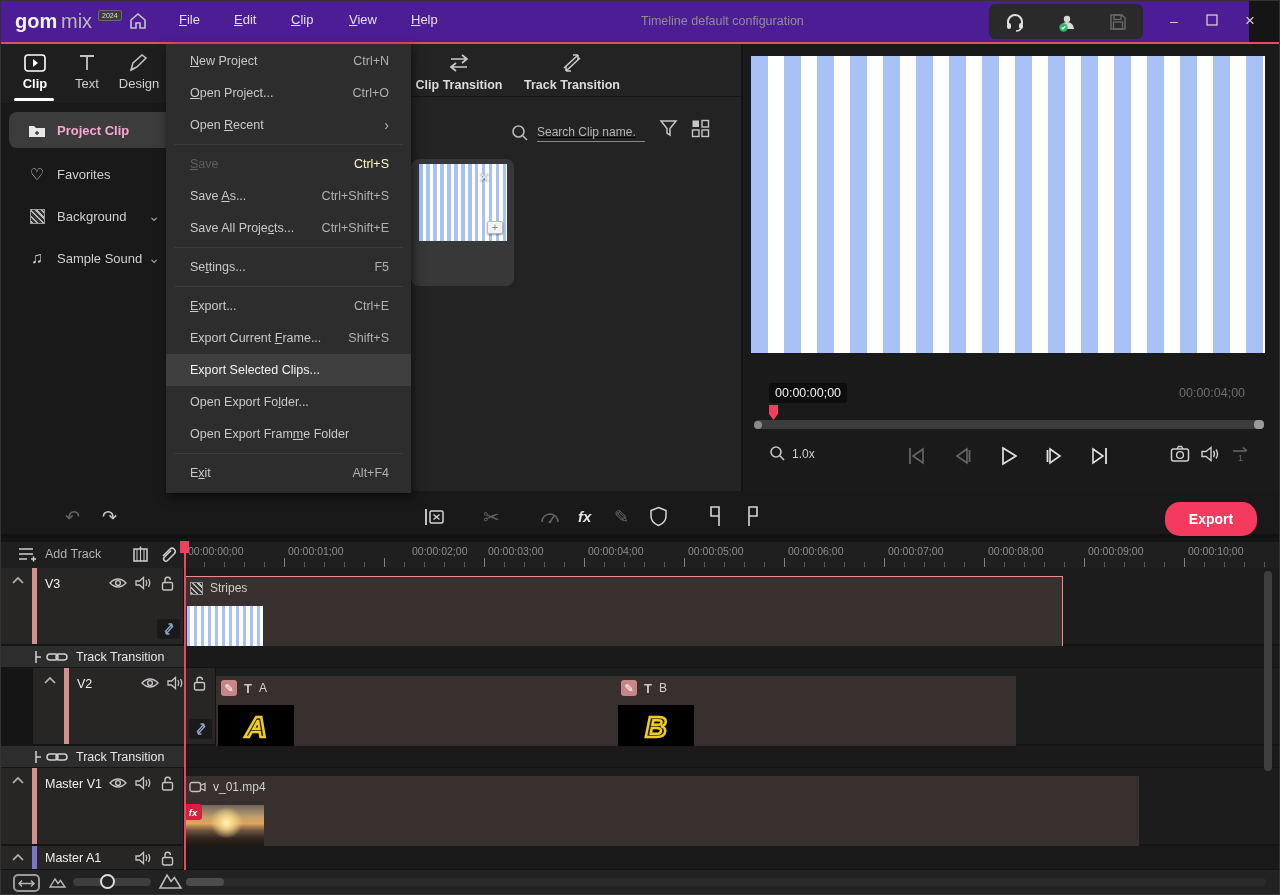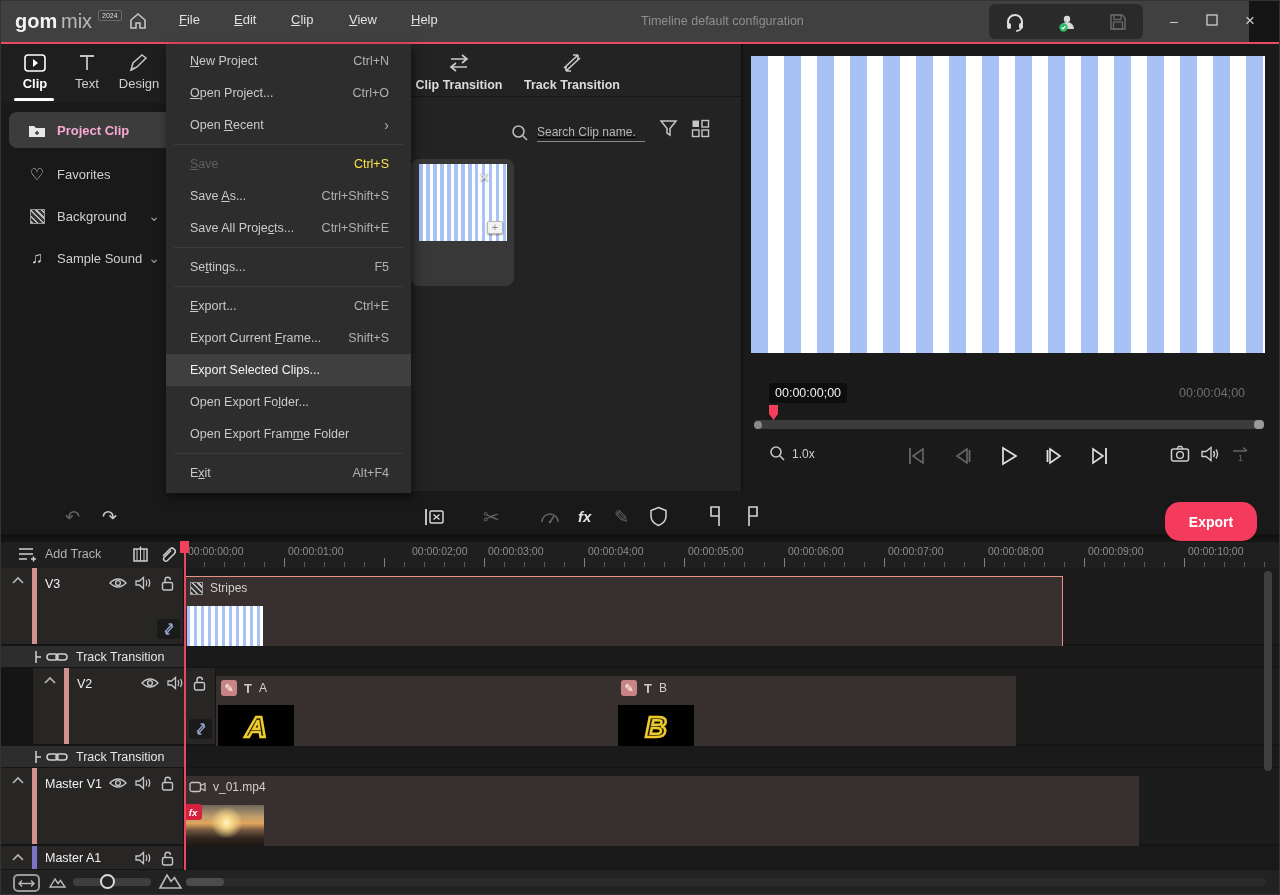--- a/index.html
+++ b/index.html
@@ -1,21 +1,21 @@
 <!DOCTYPE html>
 <html><head>
 <meta charset="utf-8">
 <style>
   html,body{margin:0;padding:0;background:#000;}
   *{box-sizing:border-box;font-family:"Liberation Sans",sans-serif;}
   #app{position:relative;width:1280px;height:895px;background:#151515;overflow:hidden;border:1px solid #333;}
   .abs{position:absolute;}
   svg{display:block;}
   
-  #titlebar{left:0;top:0;width:1248px;height:41px;background:#404040;}
+  #titlebar{left:0;top:0;width:1248px;height:41px;background:#4c1d95;}
   .logo-gom{left:14px;top:9px;font-weight:bold;font-size:20px;color:#f2f2f2;letter-spacing:0;}
   .logo-mix{left:60px;top:9px;font-size:20px;color:#b9b9b9;}
   .logo-badge{left:97px;top:9px;font-size:7px;color:#ddd;background:#3d3d3d;border:1px solid #6a6a6a;border-radius:2px;padding:1px 3px;}
   .menu-item{top:11px;font-size:13px;color:#e0e0e0;cursor:default;}
   .menu-item u{text-decoration:underline;}
   #win-title{left:640px;top:13px;font-size:12.5px;color:#8f8f8f;}
   #tb-icons{left:988px;top:3px;width:154px;height:35px;background:#2a2a2a;border-radius:6px;display:flex;align-items:center;justify-content:space-around;}
   .winbtn{top:10px;width:30px;height:20px;display:flex;align-items:center;justify-content:center;color:#cfcfcf;font-size:14px;}
   #redline{left:0;top:41px;width:1280px;height:2px;background:#ea4a60;}
   
@@ -54,21 +54,21 @@
   #seek-capL{left:753px;top:420px;width:8px;height:8px;border-radius:50%;background:#8a8a8a;}
   #seek-capR{left:1253px;top:419px;width:10px;height:9px;border-radius:4px;background:#9a9a9a;}
   #playhead-mark{left:768px;top:404px;width:9px;height:15px;background:#f23f5d;clip-path:polygon(0 0,100% 0,100% 60%,50% 100%,0 60%);}
   .pctl{top:444px;display:flex;align-items:center;}
   .zoom-lvl{color:#cfcfcf;font-size:12px;margin-left:6px;}
   
   #toolbar{left:0;top:490px;width:1280px;height:47px;background:#191919;border-bottom:4px solid #111;}
   .tb-glyph{font-size:18px;color:#c9c9c9;}
   .dim{opacity:.42;}
   #fx-glyph{font-style:italic;font-weight:bold;font-size:15px;color:#e2e2e2;}
-  #export-btn{left:1164px;top:501px;width:92px;height:39px;background:#f43b5e;border-radius:15px;color:#fff;font-size:14px;font-weight:bold;display:flex;align-items:center;justify-content:center;}
+  #export-btn{left:1164px;top:501px;width:92px;height:34px;background:#f43b5e;border-radius:15px;color:#fff;font-size:14px;font-weight:bold;display:flex;align-items:center;justify-content:center;}
   
   #tl-header{left:0;top:541px;width:1280px;height:26px;background:#1f1f1f;}
   #add-track-label{left:44px;top:546px;font-size:12.5px;color:#b2b2b2;}
   #ruler{left:183px;top:541px;width:1097px;height:26px;overflow:hidden;}
   .rlabel{position:absolute;top:3px;font-size:10.5px;color:#8c8c8c;white-space:nowrap;}
   .tick{position:absolute;bottom:1px;width:1px;background:#5a5a5a;height:5px;}
   .tick.major{height:9px;background:#828282;}
   #playhead-sq{left:179px;top:540px;width:9px;height:12px;background:#f23f5d;}
   #playhead-line{left:183px;top:552px;width:2px;height:317px;background:#e8475f;}
   .trow{left:0;width:1280px;}
@@ -100,21 +100,21 @@
   #zknob{left:99px;top:873px;width:15px;height:15px;border:2px solid #dcdcdc;background:#242424;border-radius:50%;}
   #hscroll-track{left:185px;top:877px;width:1080px;height:8px;background:#2b2b2b;border-radius:4px;}
   #hscroll-thumb{left:185px;top:877px;width:38px;height:8px;background:#4c4c4c;border-radius:4px;}
   
   #file-menu{left:165px;top:43px;width:245px;background:#2d2d2d;box-shadow:2px 4px 10px rgba(0,0,0,.55);padding:1px 0 4px 0;}
   .m-row{height:32px;display:flex;align-items:center;justify-content:space-between;padding:0 22px 0 24px;font-size:12.5px;color:#c9c9c9;}
   .m-row u{text-decoration:underline;}
   .m-row.disabled{color:#5e5e5e;}
   .m-row.highlight{background:#3f3f3f;color:#f2f2f2;}
   .m-short{color:#b0b0b0;font-size:12.5px;}
-  .m-row.disabled .m-short{color:#fde047;}
+  .m-row.disabled .m-short{color:#fef9c3;}
   .m-sep{height:7px;position:relative;}
   .m-sep::after{content:"";position:absolute;left:8px;right:8px;top:3px;height:1px;background:#3c3c3c;}
   .m-sub{color:#b5b5b5;font-size:14px;}
 </style>
 </head>
 <body>
 
 <div id="app">
 
   <div id="titlebar" class="abs">

